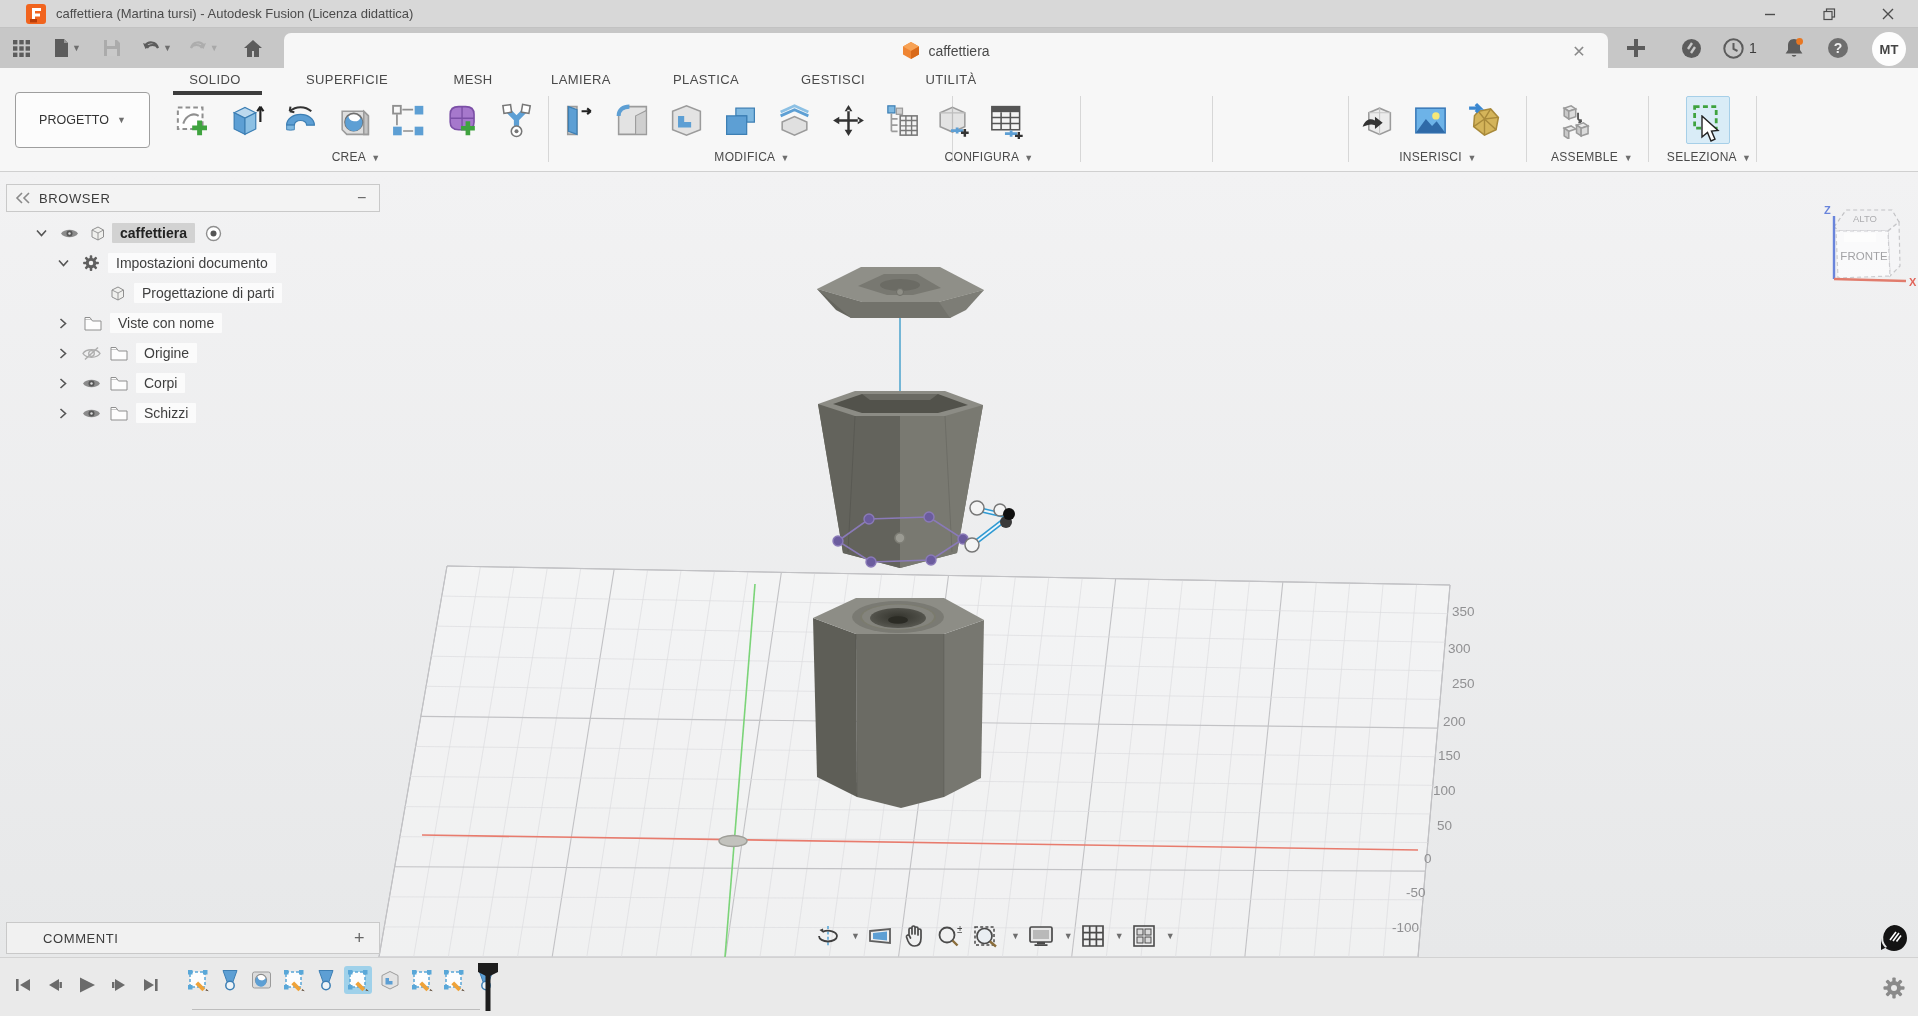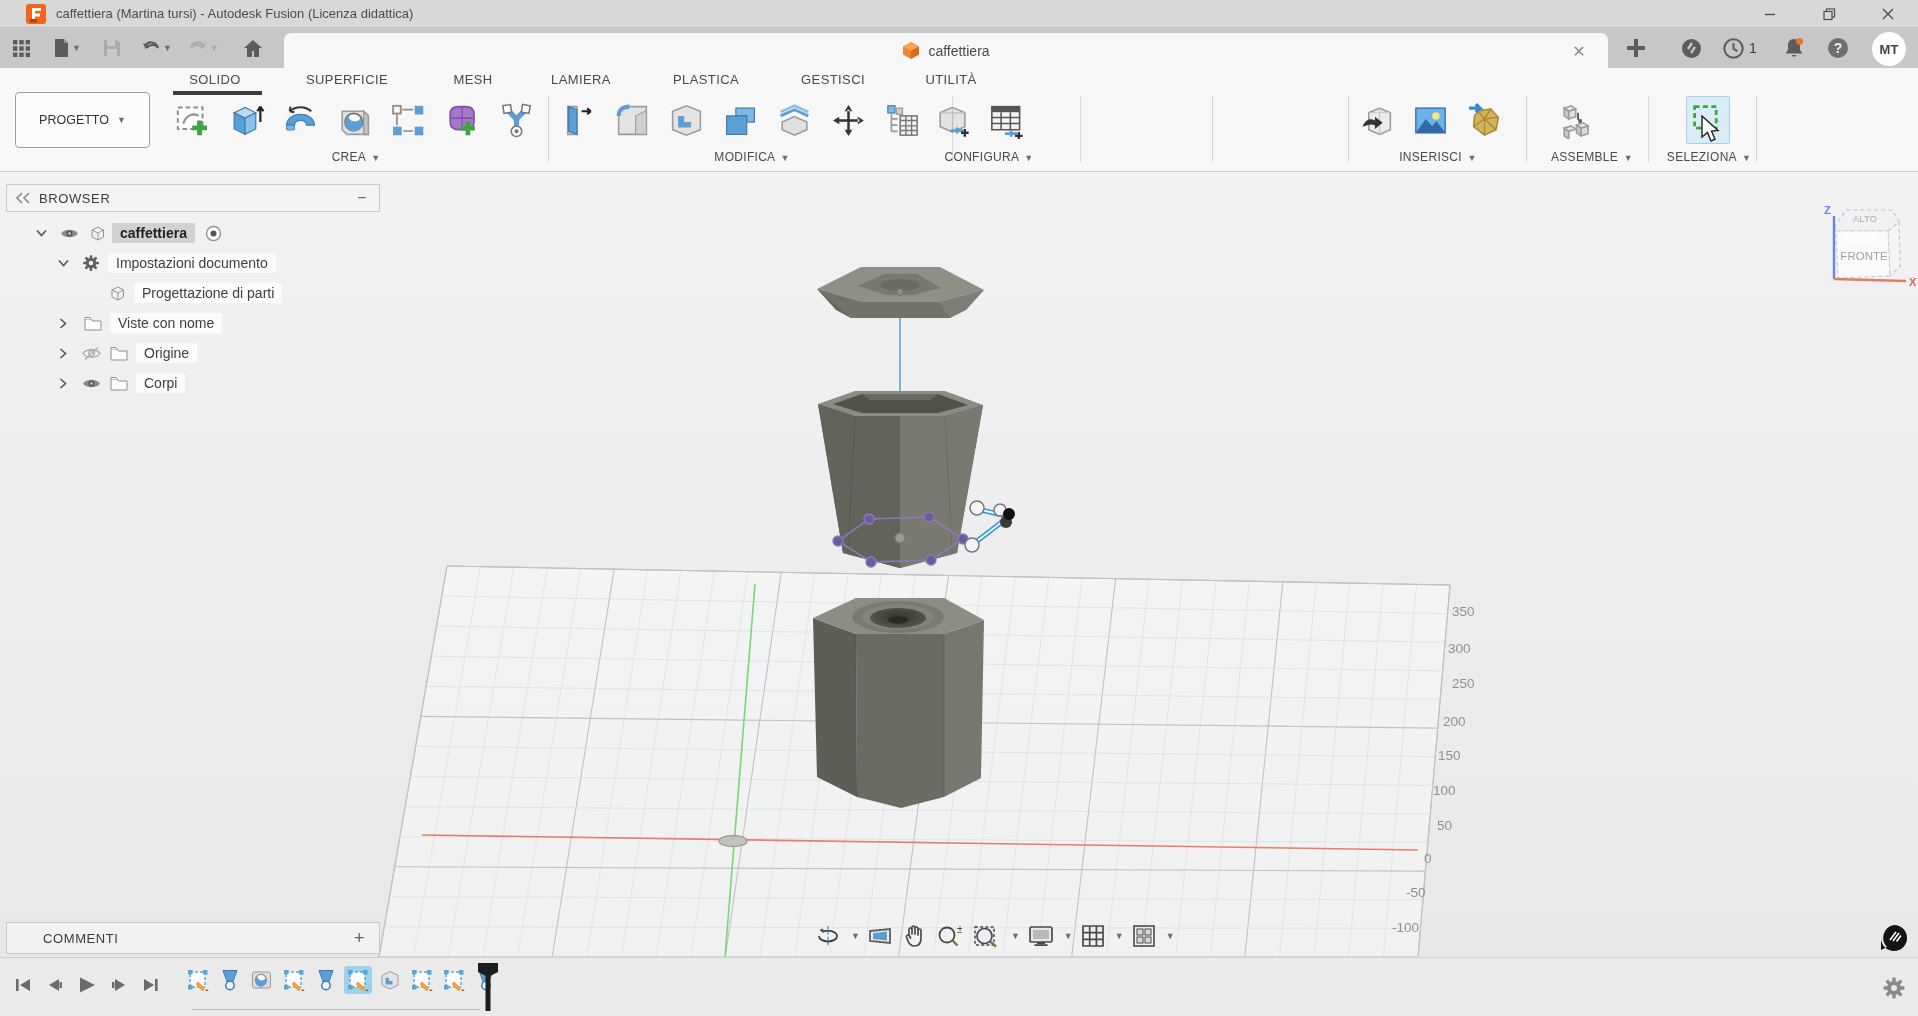--- a/index.html
+++ b/index.html
@@ -714,20 +714,41 @@
           </span>
         <span class="tic" style="margin-left:6px">
             <svg width="18" height="15" viewBox="0 0 18 15">
               <path d="M1 3 h6 l1.5 2 H17 v9 H1 Z" fill="#fdfdfd" stroke="#8f8f8f"></path>
               <path d="M1 3 V1.5 h5 l1 1.5" fill="#fdfdfd" stroke="#8f8f8f"></path>
             </svg>
           </span>
         <span class="tlabel" style="margin-left:6px">Corpi</span>
       </div>
 
+      <div class="trow" style="padding-left:46px">
+        <span class="tic">
+            <svg width="8" height="11" viewBox="0 0 8 11">
+              <path d="M1.5 1 L6.5 5.5 L1.5 10" fill="none" stroke="#555" stroke-width="1.6"></path>
+            </svg>
+          </span>
+        <span class="tic" style="margin-left:6px">
+            <svg width="19" height="13" viewBox="0 0 19 13">
+              <path d="M1 6.5 C4 1.5 15 1.5 18 6.5 C15 11.5 4 11.5 1 6.5 Z" fill="#8b8b8b"></path>
+              <circle cx="9.5" cy="6.5" r="3" fill="#565656"></circle>
+              <circle cx="9.5" cy="6.5" r="1.2" fill="#ddd"></circle>
+            </svg>
+          </span>
+        <span class="tic" style="margin-left:6px">
+            <svg width="18" height="15" viewBox="0 0 18 15">
+              <path d="M1 3 h6 l1.5 2 H17 v9 H1 Z" fill="#fdfdfd" stroke="#8f8f8f"></path>
+              <path d="M1 3 V1.5 h5 l1 1.5" fill="#fdfdfd" stroke="#8f8f8f"></path>
+            </svg>
+          </span>
+        <span class="tlabel" style="margin-left:6px">Schizzi</span>
+      </div>
     </div>
   </div>
 
   <div id="comments">
     <span style="margin-left:36px">COMMENTI</span>
     <span style="margin-left:auto;margin-right:14px;font-size:18px;color:#666">+</span>
   </div>
 
   <div id="navbar">
     <div class="nav-btn">

